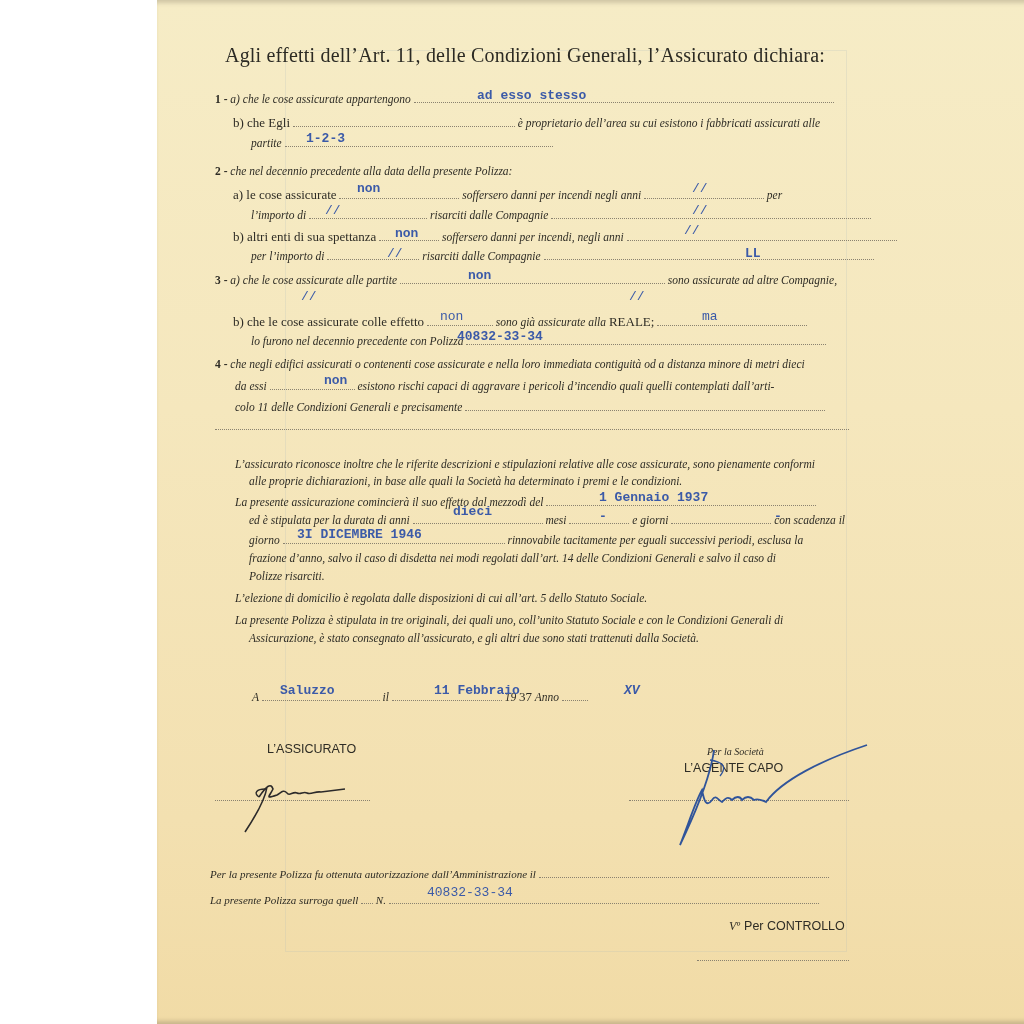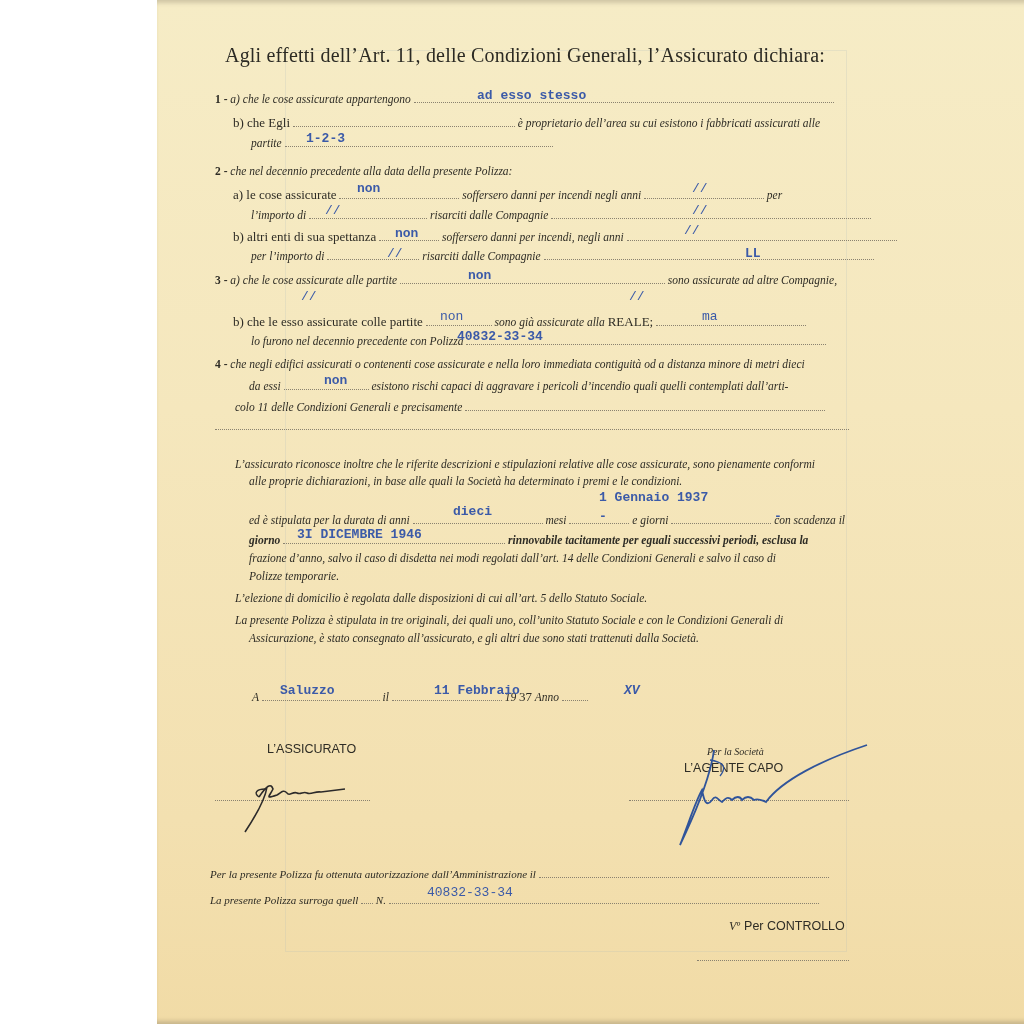--- a/index.html
+++ b/index.html
@@ -103,80 +103,84 @@
     <span>a) che le cose assicurate alle partite</span>
     <span class="dots" style="width:265px;"></span>
     <span>sono assicurate ad altre Compagnie,</span>
   </div>
   <div class="fill bold" style="left:311px;top:268px;">non</div>
 
   <div class="fill" style="left:144px;top:289px;">//</div>
   <div class="fill" style="left:472px;top:289px;">//</div>
 
   <div class="line" style="left:76px;top:314px;">
-    <span class="up">b) che le esso assicurate colle partite</span>
+    <span class="up">b) che le cose assicurate colle effetto</span>
     <span class="dots" style="width:66px;"></span>
     <span>sono già assicurate alla</span>
     <span class="up">REALE;</span>
     <span class="dots" style="width:150px;"></span>
   </div>
   <div class="fill" style="left:283px;top:309px;">non</div>
   <div class="fill" style="left:545px;top:309px;">ma</div>
 
   <div class="line" style="left:94px;top:334px;">
     <span>lo furono nel decennio precedente con Polizza</span>
     <span class="dots" style="width:360px;"></span>
   </div>
   <div class="fill bold" style="left:300px;top:329px;">40832-33-34</div>
 
   <div class="line" style="left:58px;top:358px;">
     <span class="num">4 -</span>
     <span>che negli edifici assicurati o contenenti cose assicurate e nella loro immediata contiguità od a distanza minore di metri dieci</span>
   </div>
-  <div class="line" style="left:78px;top:379px;margin-left:14px;">
+  <div class="line" style="left:78px;top:379px;">
     <span>da essi</span>
     <span class="dots" style="width:85px;"></span>
     <span>esistono rischi capaci di aggravare i pericoli d’incendio quali quelli contemplati dall’arti-</span>
   </div>
   <div class="fill bold" style="left:167px;top:373px;">non</div>
   <div class="line" style="left:78px;top:400px;">
     <span>colo 11 delle Condizioni Generali e precisamente</span>
     <span class="dots" style="width:360px;"></span>
   </div>
   <div class="line" style="left:58px;top:419px;">
     <span class="dots" style="width:634px;"></span>
   </div>
 
   <div class="line" style="left:78px;top:458px;">L’assicurato riconosce inoltre che le riferite descrizioni e stipulazioni relative alle cose assicurate, sono pienamente conformi</div>
   <div class="line" style="left:92px;top:475px;">alle proprie dichiarazioni, in base alle quali la Società ha determinato i premi e le condizioni.</div>
 
+  <div class="line" style="left:78px;top:495px;">
+    <span>La presente assicurazione comincierà il suo effetto dal mezzodì del</span>
+    <span class="dots" style="width:270px;"></span>
+  </div>
   <div class="fill bold" style="left:442px;top:490px;">1 Gennaio 1937</div>
 
   <div class="line" style="left:92px;top:513px;">
     <span>ed è stipulata per la durata di anni</span>
     <span class="dots" style="width:130px;"></span>
     <span>mesi</span>
     <span class="dots" style="width:60px;"></span>
     <span>e giorni</span>
     <span class="dots" style="width:100px;"></span>
     <span>con scadenza il</span>
   </div>
   <div class="fill bold" style="left:296px;top:504px;">dieci</div>
   <div class="fill bold" style="left:442px;top:509px;">-</div>
   <div class="fill bold" style="left:617px;top:509px;">-</div>
 
-  <div class="line" style="left:92px;top:533px;font-weight:bold;">
+  <div class="line" style="left:92px;top:533px;">
     <span>giorno</span>
     <span class="dots" style="width:222px;"></span>
     <span>rinnovabile tacitamente per eguali successivi periodi, esclusa la</span>
   </div>
   <div class="fill bold" style="left:140px;top:527px;">3I DICEMBRE 1946</div>
 
   <div class="line" style="left:92px;top:552px;">frazione d’anno, salvo il caso di disdetta nei modi regolati dall’art. 14 delle Condizioni Generali e salvo il caso di</div>
-  <div class="line" style="left:92px;top:570px;">Polizze temporarie.</div>
+  <div class="line" style="left:92px;top:570px;">Polizze risarciti.</div>
 
   <div class="line" style="left:78px;top:592px;">L’elezione di domicilio è regolata dalle disposizioni di cui all’art. 5 dello Statuto Sociale.</div>
 
   <div class="line" style="left:78px;top:614px;">La presente Polizza è stipulata in tre originali, dei quali uno, coll’unito Statuto Sociale e con le Condizioni Generali di</div>
   <div class="line" style="left:92px;top:632px;">Assicurazione, è stato consegnato all’assicurato, e gli altri due sono stati trattenuti dalla Società.</div>
 
   <div class="line" style="left:95px;top:689px;">
     <span>A</span>
     <span class="dots" style="width:118px;"></span>
     <span>il</span>

